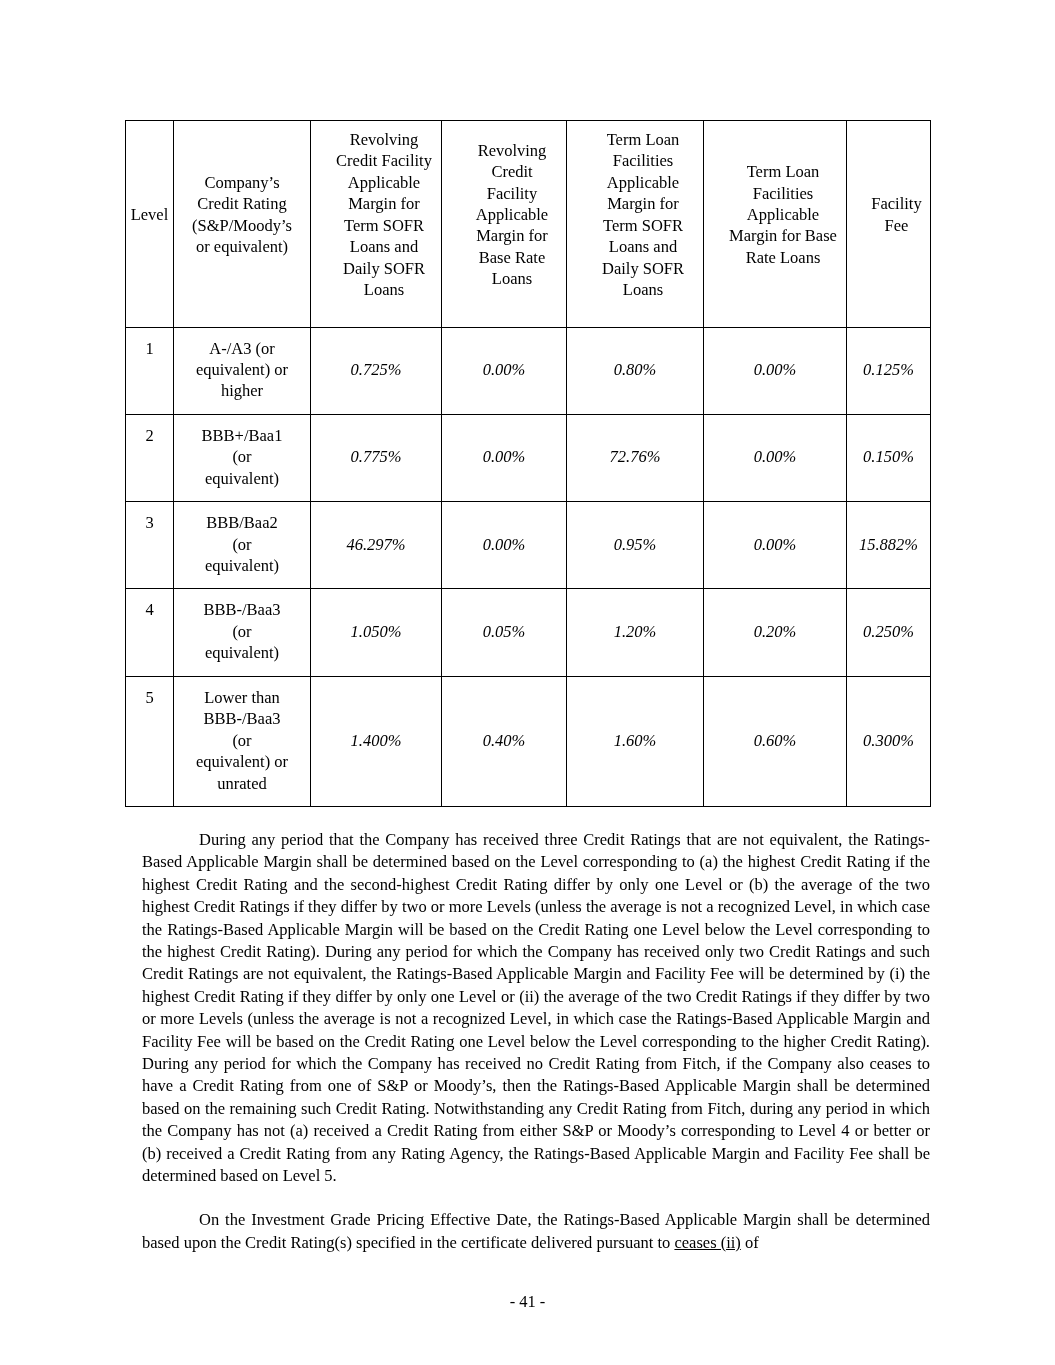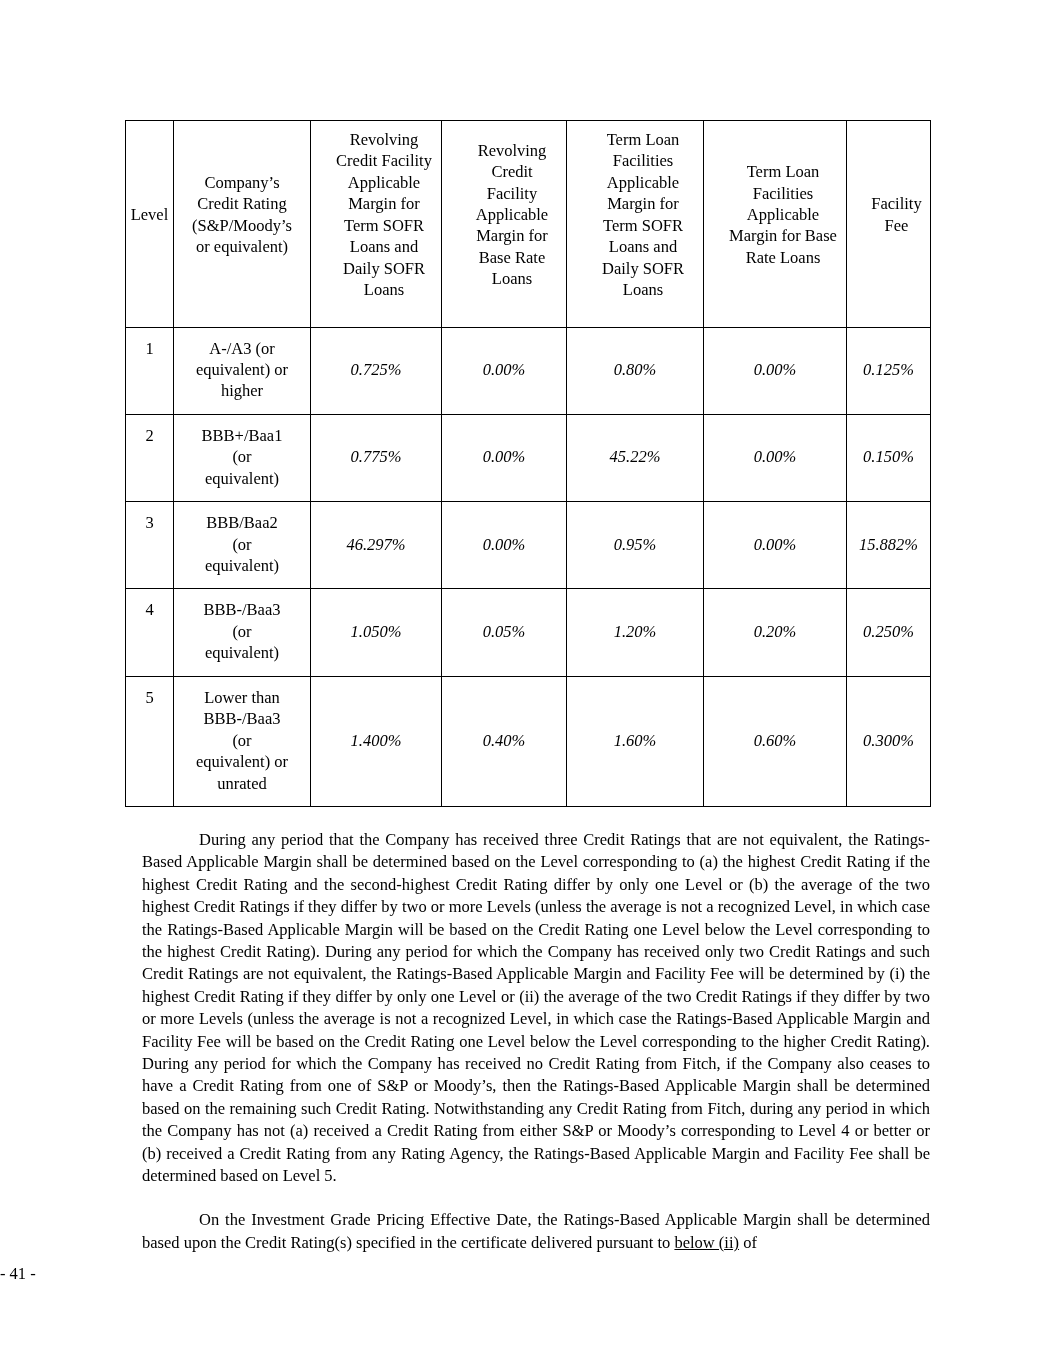--- a/index.html
+++ b/index.html
@@ -45,23 +45,24 @@
   .pricing td.c-num { vertical-align: middle; font-style: italic; }
   .para {
     margin: 22px 0 0 17px;
     text-align: justify;
     text-indent: 57px;
     line-height: 22.4px;
   }
   .u { text-decoration: underline; }
   .pagenum {
     position: absolute;
-    top: 1264px;
+    top: 1292px;
     left: 0;
     width: 1055px;
+    text-align: center;
   }
 </style>
 </head>
 <body>
 
 <div class="page">
 
   <table class="pricing">
     <colgroup>
       <col style="width:48px">
@@ -91,21 +92,21 @@
         <td class="c-num">0.00%</td>
         <td class="c-num">0.80%</td>
         <td class="c-num">0.00%</td>
         <td class="c-num">0.125%</td>
       </tr>
       <tr>
         <td class="c-level">2</td>
         <td class="c-rating">BBB+/Baa1 (or equivalent)</td>
         <td class="c-num">0.775%</td>
         <td class="c-num">0.00%</td>
-        <td class="c-num">45.22%</td>
+        <td class="c-num">72.76%</td>
         <td class="c-num">0.00%</td>
         <td class="c-num">0.150%</td>
       </tr>
       <tr>
         <td class="c-level">3</td>
         <td class="c-rating">BBB/Baa2 (or equivalent)</td>
         <td class="c-num">46.297%</td>
         <td class="c-num">0.00%</td>
         <td class="c-num">0.95%</td>
         <td class="c-num">0.00%</td>
@@ -127,17 +128,17 @@
         <td class="c-num">0.40%</td>
         <td class="c-num">1.60%</td>
         <td class="c-num">0.60%</td>
         <td class="c-num">0.300%</td>
       </tr>
     </tbody>
   </table>
 
   <p class="para">During any period that the Company has received three Credit Ratings that are not equivalent, the Ratings-Based Applicable Margin shall be determined based on the Level corresponding to (a) the highest Credit Rating if the highest Credit Rating and the second-highest Credit Rating differ by only one Level or (b) the average of the two highest Credit Ratings if they differ by two or more Levels (unless the average is not a recognized Level, in which case the Ratings-Based Applicable Margin will be based on the Credit Rating one Level below the Level corresponding to the highest Credit Rating).  During any period for which the Company has received only two Credit Ratings and such Credit Ratings are not equivalent, the Ratings-Based Applicable Margin and Facility Fee will be determined by (i) the highest Credit Rating if they differ by only one Level or (ii) the average of the two Credit Ratings if they differ by two or more Levels (unless the average is not a recognized Level, in which case the Ratings-Based Applicable Margin and Facility Fee will be based on the Credit Rating one Level below the Level corresponding to the higher Credit Rating).  During any period for which the Company has received no Credit Rating from Fitch, if the Company also ceases to have a Credit Rating from one of S&amp;P or Moody’s, then the Ratings-Based Applicable Margin shall be determined based on the remaining such Credit Rating.  Notwithstanding any Credit Rating from Fitch, during any period in which the Company has not (a) received a Credit Rating from either S&amp;P or Moody’s corresponding to Level 4 or better or (b) received a Credit Rating from any Rating Agency, the Ratings-Based Applicable Margin and Facility Fee shall be determined based on Level 5.</p>
 
-  <p class="para"><span>On the Investment Grade Pricing Effective Date, the Ratings-Based Applicable Margin shall be determined based upon the Credit Rating(s) specified in the certificate delivered pursuant to </span><span class="u">below (ii)</span><span> of</span></p>
+  <p class="para"><span>On the Investment Grade Pricing Effective Date, the Ratings-Based Applicable Margin shall be determined based upon the Credit Rating(s) specified in the certificate delivered pursuant to </span><span class="u">ceases (ii)</span><span> of</span></p>
 
   <div class="pagenum">- 41 -</div>
 
 </div>
 
 </body></html>

